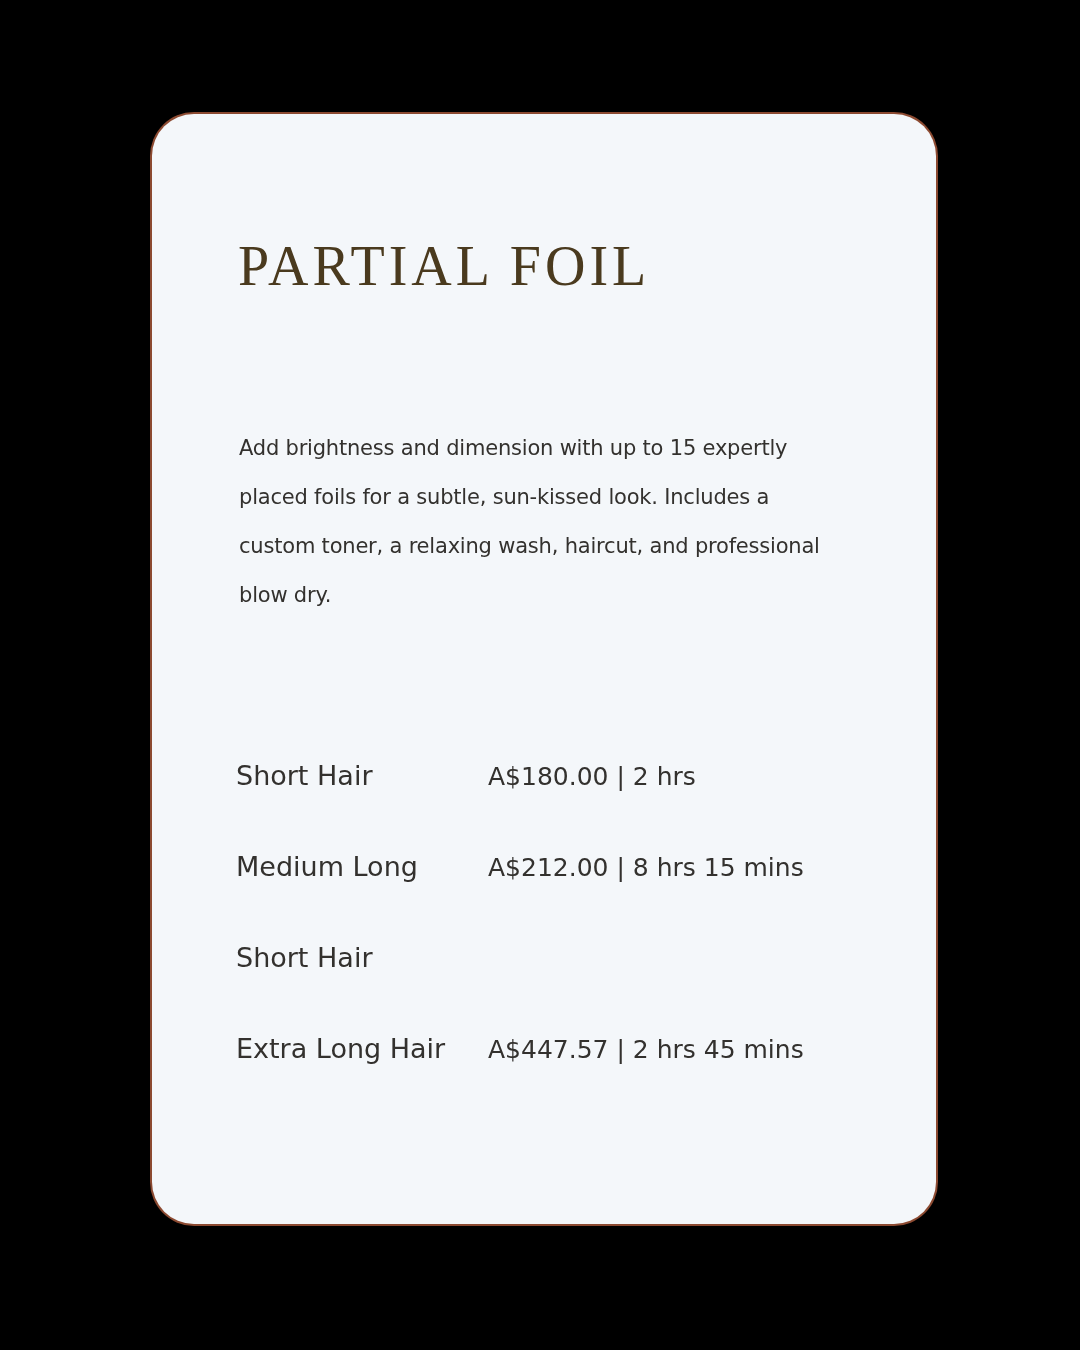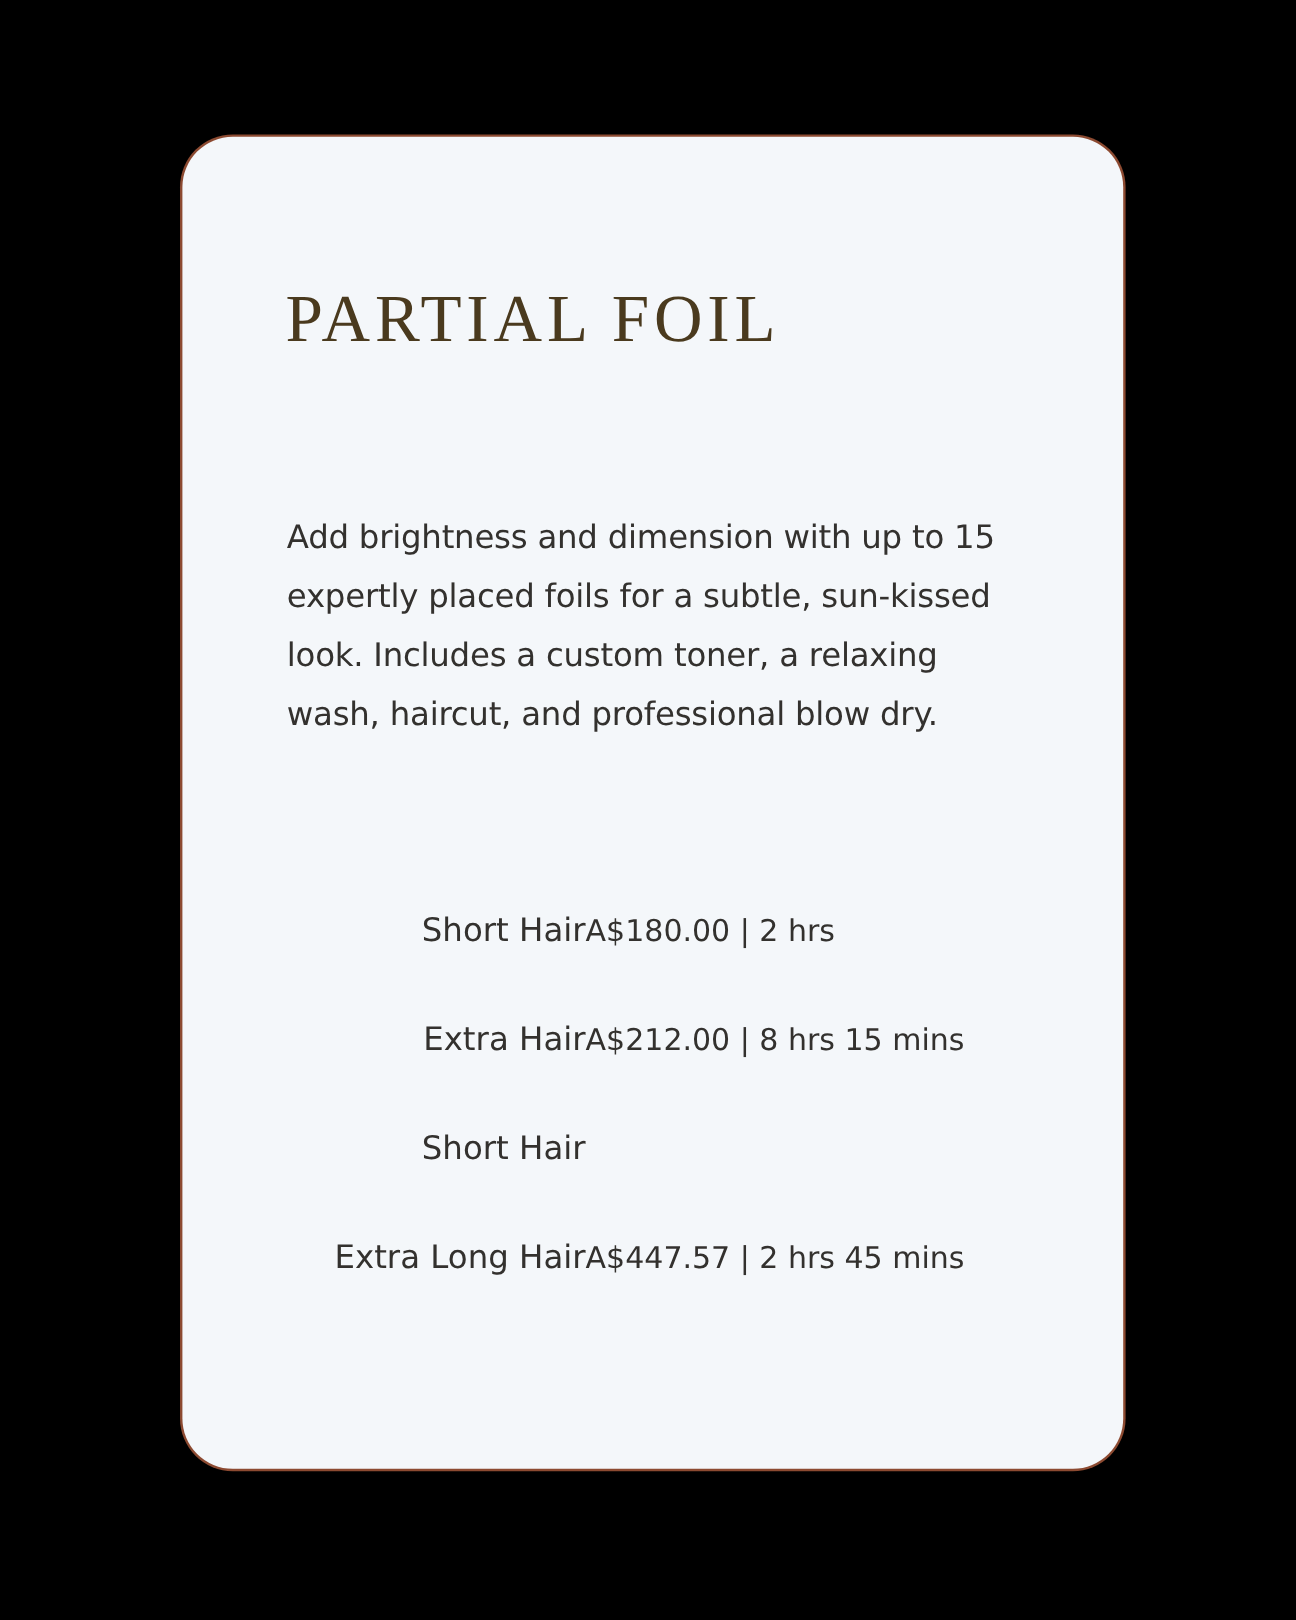--- a/index.html
+++ b/index.html
@@ -46,37 +46,36 @@
     letter-spacing: 4px;
     color: #4a3a1e;
     font-weight: 400;
     white-space: nowrap;
   }
   .description {
     position: absolute;
     top: 310px;
     left: 3px;
     width: 600px;
-    font-size: 27px;
+    font-size: 21px;
     line-height: 49px;
     color: #33312e;
     font-family: "DejaVu Sans", sans-serif;
     letter-spacing: -0.2px;
   }
   .price-table {
     position: absolute;
     top: 646px;
     left: 0px;
     width: 640px;
   }
   .price-row {
     display: flex;
     align-items: baseline;
     height: 91px;
-    text-align: right;
   }
   .price-label {
     width: 252px;
     font-size: 27px;
     color: #33312e;
     font-family: "DejaVu Sans", sans-serif;
     white-space: nowrap;
   }
   .price-value {
     font-size: 25px;
@@ -97,21 +96,21 @@
       <div class="description">Add brightness and dimension with up to 15 expertly placed foils for a subtle, sun-kissed look. Includes a custom toner, a relaxing wash, haircut, and professional blow dry.</div>
 
       <div class="price-table">
 
         <div class="price-row">
           <div class="price-label">Short Hair</div>
           <div class="price-value">A$180.00 | 2 hrs</div>
         </div>
 
         <div class="price-row">
-          <div class="price-label">Extra Hair</div>
+          <div class="price-label">Medium Long</div>
           <div class="price-value">A$212.00 | 8 hrs 15 mins</div>
         </div>
 
         <div class="price-row">
           <div class="price-label">Short Hair</div>
         </div>
 
         <div class="price-row">
           <div class="price-label">Extra Long Hair</div>
           <div class="price-value">A$447.57 | 2 hrs 45 mins</div>

